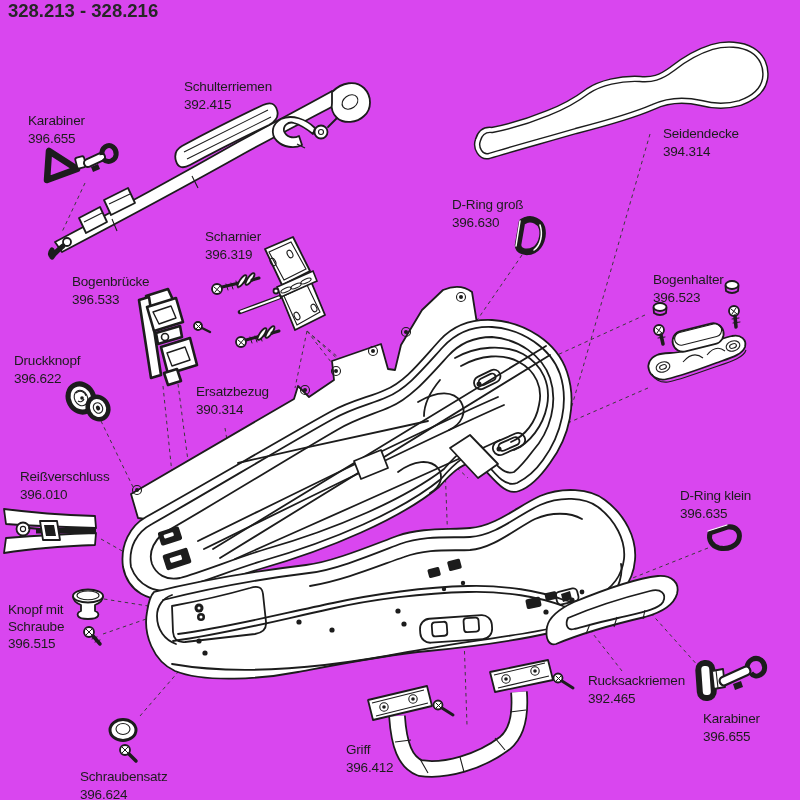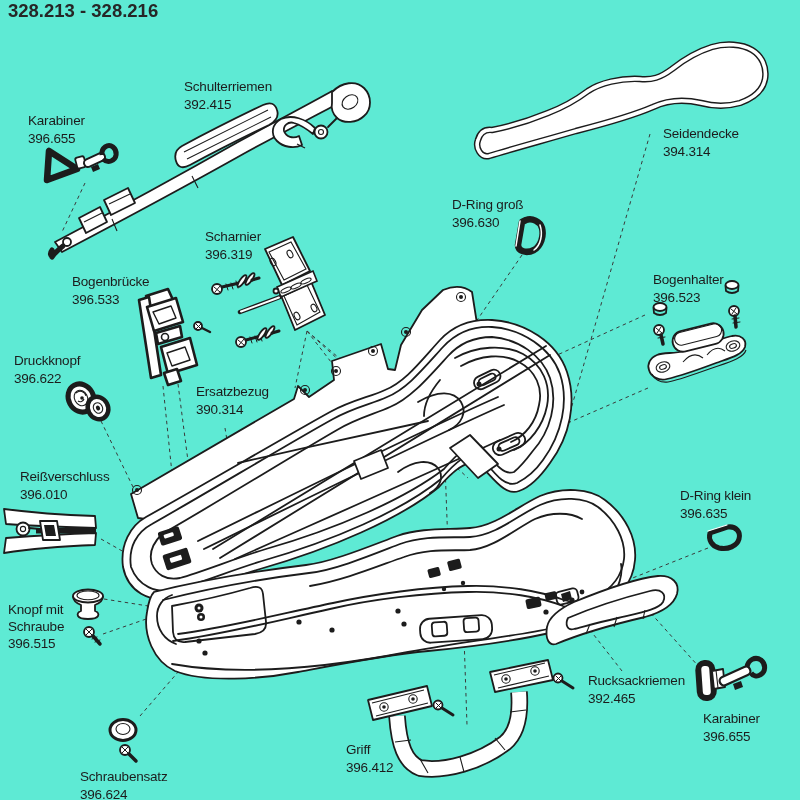--- a/index.html
+++ b/index.html
@@ -1,16 +1,16 @@
 <!DOCTYPE html>
 <html><head>
 <meta charset="utf-8">
 <style>
 html,body{margin:0;padding:0;background:#ffffff;}
-#page{position:relative;width:800px;height:800px;background:#5eead4;overflow:hidden;}
+#page{position:relative;width:800px;height:800px;background:#d946ef;overflow:hidden;}
 svg{position:absolute;left:0;top:0;}
 text{font-family:"Liberation Sans",sans-serif;fill:#1c1c1c;font-size:13.5px;letter-spacing:-0.2px;}
 .title{font-size:18.5px;font-weight:bold;letter-spacing:0px;fill:#262626;}
 .ln{stroke:#1c1c1c;stroke-width:1.8;fill:none;stroke-linecap:round;stroke-linejoin:round;}
 .lnw{stroke:#1c1c1c;stroke-width:1.8;fill:#ffffff;stroke-linejoin:round;}
 .th{stroke:#1c1c1c;stroke-width:1.1;fill:none;}
 .dash{stroke:#3a3a3a;stroke-width:1;fill:none;stroke-dasharray:3.5,3.5;}
 .dk{fill:#1c1c1c;stroke:none;}
 </style>
 </head>

